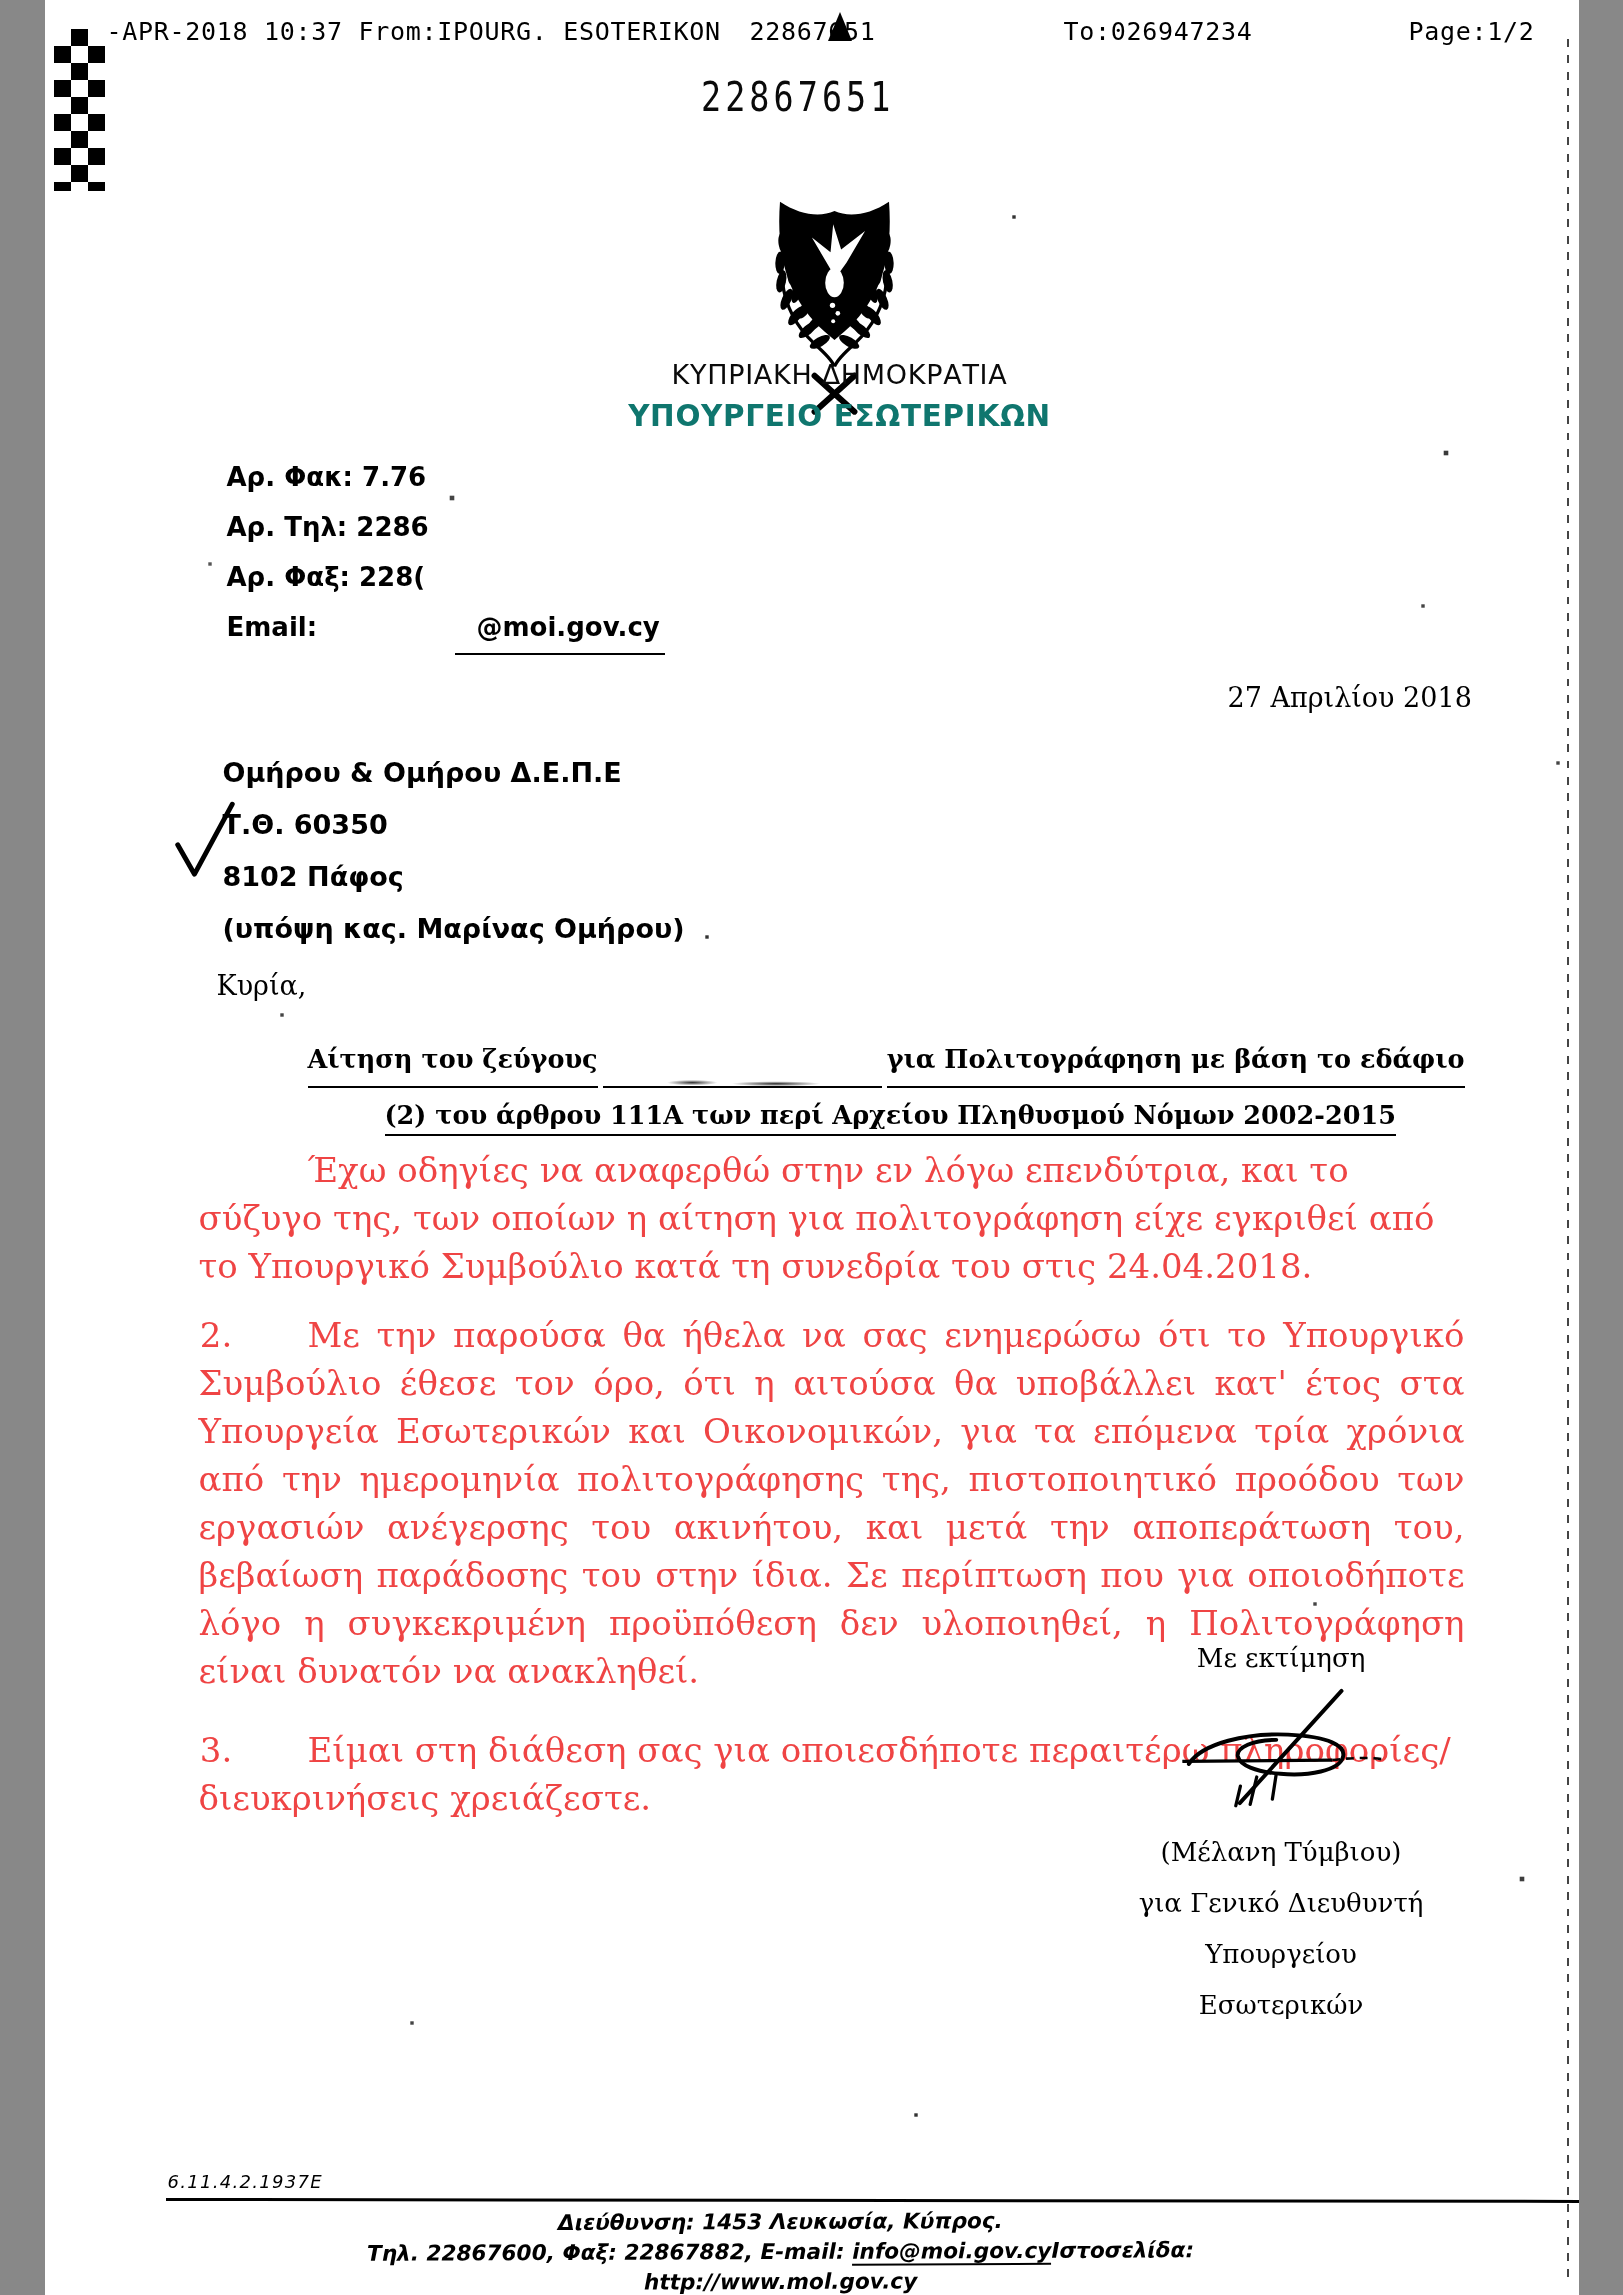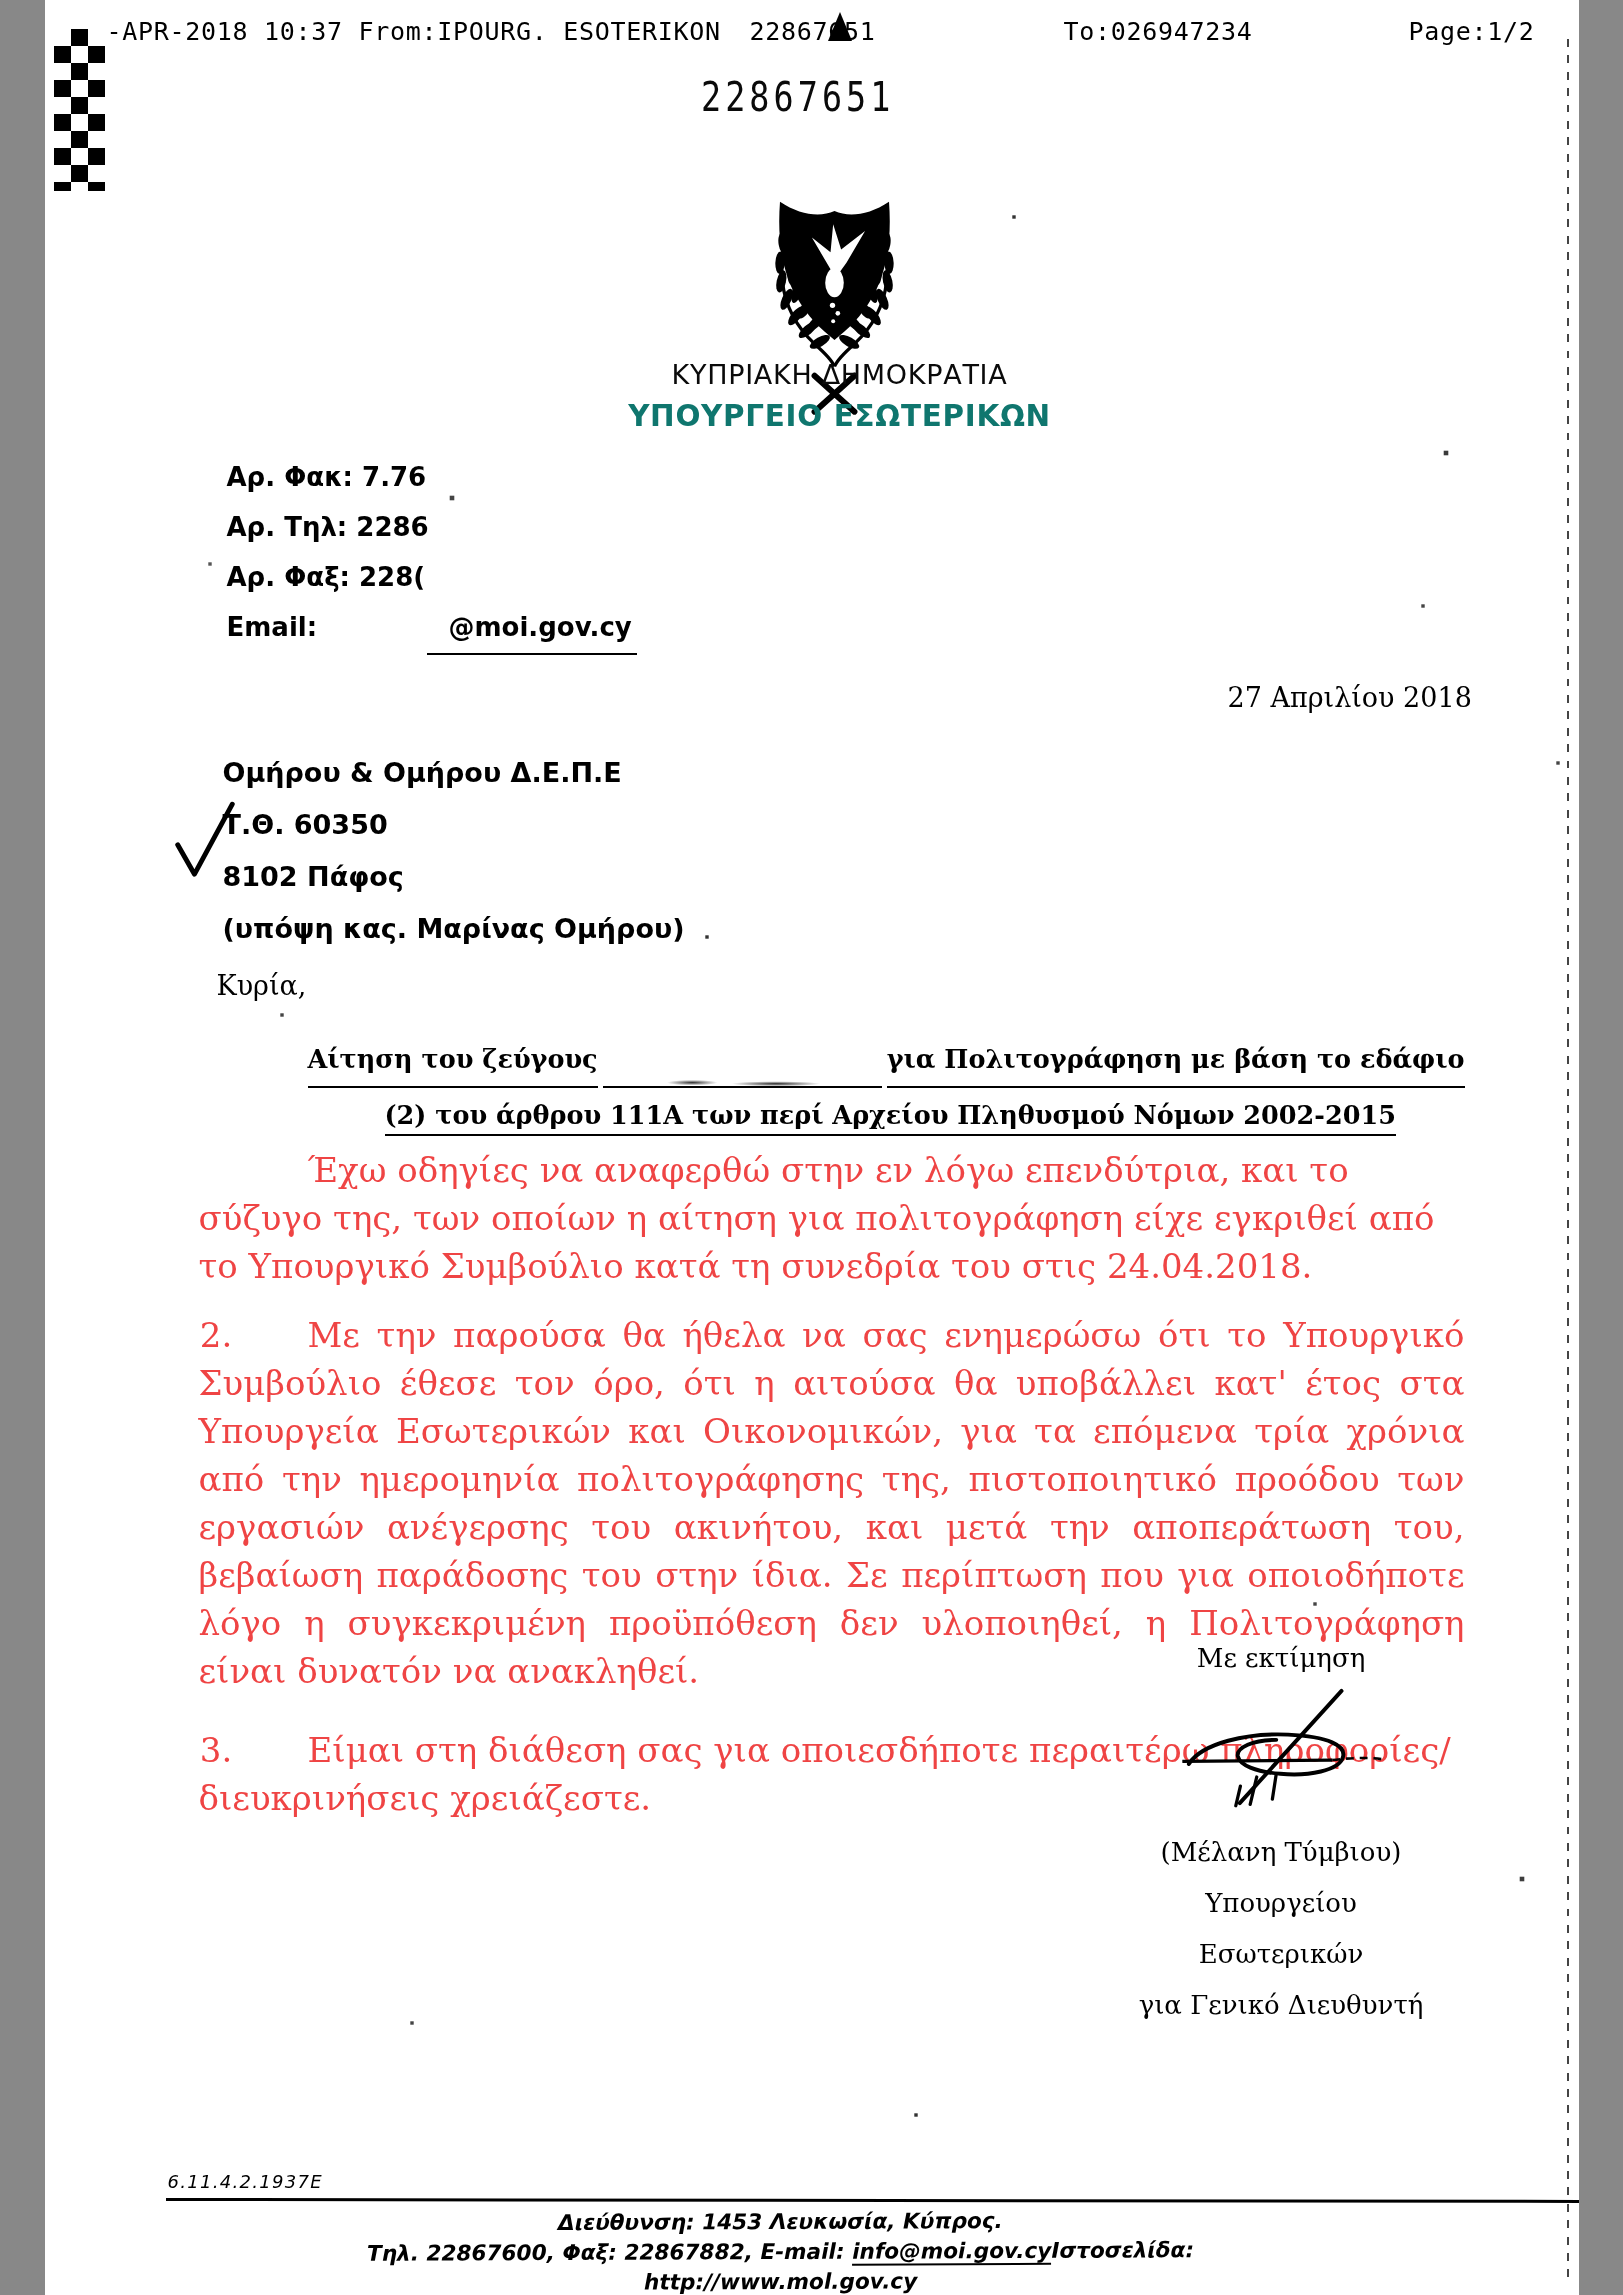--- a/index.html
+++ b/index.html
@@ -53,21 +53,21 @@
   .emblem { position:absolute; left:688px; top:191px; }
   .org-titles { position:absolute; left:517px; top:359px; width:556px; text-align:center;
     font-family:"DejaVu Sans", sans-serif; }
   .org-country  { font-size:27px; letter-spacing:0.7px; color:#0a0a0a; }
   .org-ministry { font-size:29.4px; font-weight:bold; letter-spacing:0.7px; margin-top:9.2px; color:#0f766e; }
 
   
   .contact { position:absolute; left:182px; top:452px;
     font-family:"DejaVu Sans", sans-serif; font-weight:bold; font-size:26px; line-height:50px; }
   .contact .row { white-space:nowrap; }
-  .contact .email-row { display:flex; }
+  .contact .email-row { display:flex;gap:28px; }
   .contact .email-label { width:200px; }
   .contact .email-value { border-bottom:2.6px solid #000; padding:0 5.2px 1.3px 22px; font-weight:bold; }
 
   
   .date { position:absolute; left:1183px; top:682px; font-size:27px; }
 
   
   .recipient { position:absolute; left:178px; top:747px;
     font-family:"DejaVu Sans", sans-serif; font-weight:bold; font-size:27px; line-height:52px; }
   .checkmark { position:absolute; left:128px; top:800px; }
@@ -300,22 +300,22 @@
   <div class="closing" data-interactable="false">
     <div class="valediction" data-interactable="false">Με εκτίμηση</div>
     <svg class="signature" data-interactable="false" width="209" height="137" viewBox="0 0 320 210" aria-hidden="true">
       <path d="M252 6 L96 178" stroke="#000" stroke-width="6" fill="none" stroke-linecap="round"></path>
       <path d="M18 118 C38 86 108 70 170 73 C232 76 260 90 254 108 C248 128 202 137 158 133 C120 130 96 120 93 106 C91 93 116 81 152 81" stroke="#000" stroke-width="6" fill="none" stroke-linecap="round"></path>
       <path d="M8 114 L238 112" stroke="#000" stroke-width="5" fill="none"></path>
       <path d="M238 112 C262 109 292 107 316 111" stroke="#000" stroke-width="4" fill="none" stroke-dasharray="12 9"></path>
       <path d="M122 138 L112 180 M152 133 L146 172 M97 152 L90 182" stroke="#000" stroke-width="5" fill="none" stroke-linecap="round"></path>
     </svg>
     <div class="closing-name" data-interactable="false">(Μέλανη Τύμβιου)</div>
+    <div data-interactable="false">για Γενικό Διευθυντή</div>
     <div data-interactable="false">Υπουργείου Εσωτερικών</div>
-    <div data-interactable="false">για Γενικό Διευθυντή</div>
   </div>
 
   <div class="ref-number" data-interactable="false">6.11.4.2.1937E</div>
   <div class="footer-rule" data-interactable="false"></div>
   <div class="footer" data-interactable="false">
     <div data-interactable="false">Διεύθυνση: 1453 Λευκωσία, Κύπρος.</div>
     <div data-interactable="false"><span data-interactable="false">Τηλ. 22867600, Φαξ: 22867882, E-mail: </span><span class="email-u" data-interactable="false">info@moi.gov.cy</span><span data-interactable="false">Ιστοσελίδα: http://www.mol.gov.cy</span></div>
   </div>
 
 </div>

